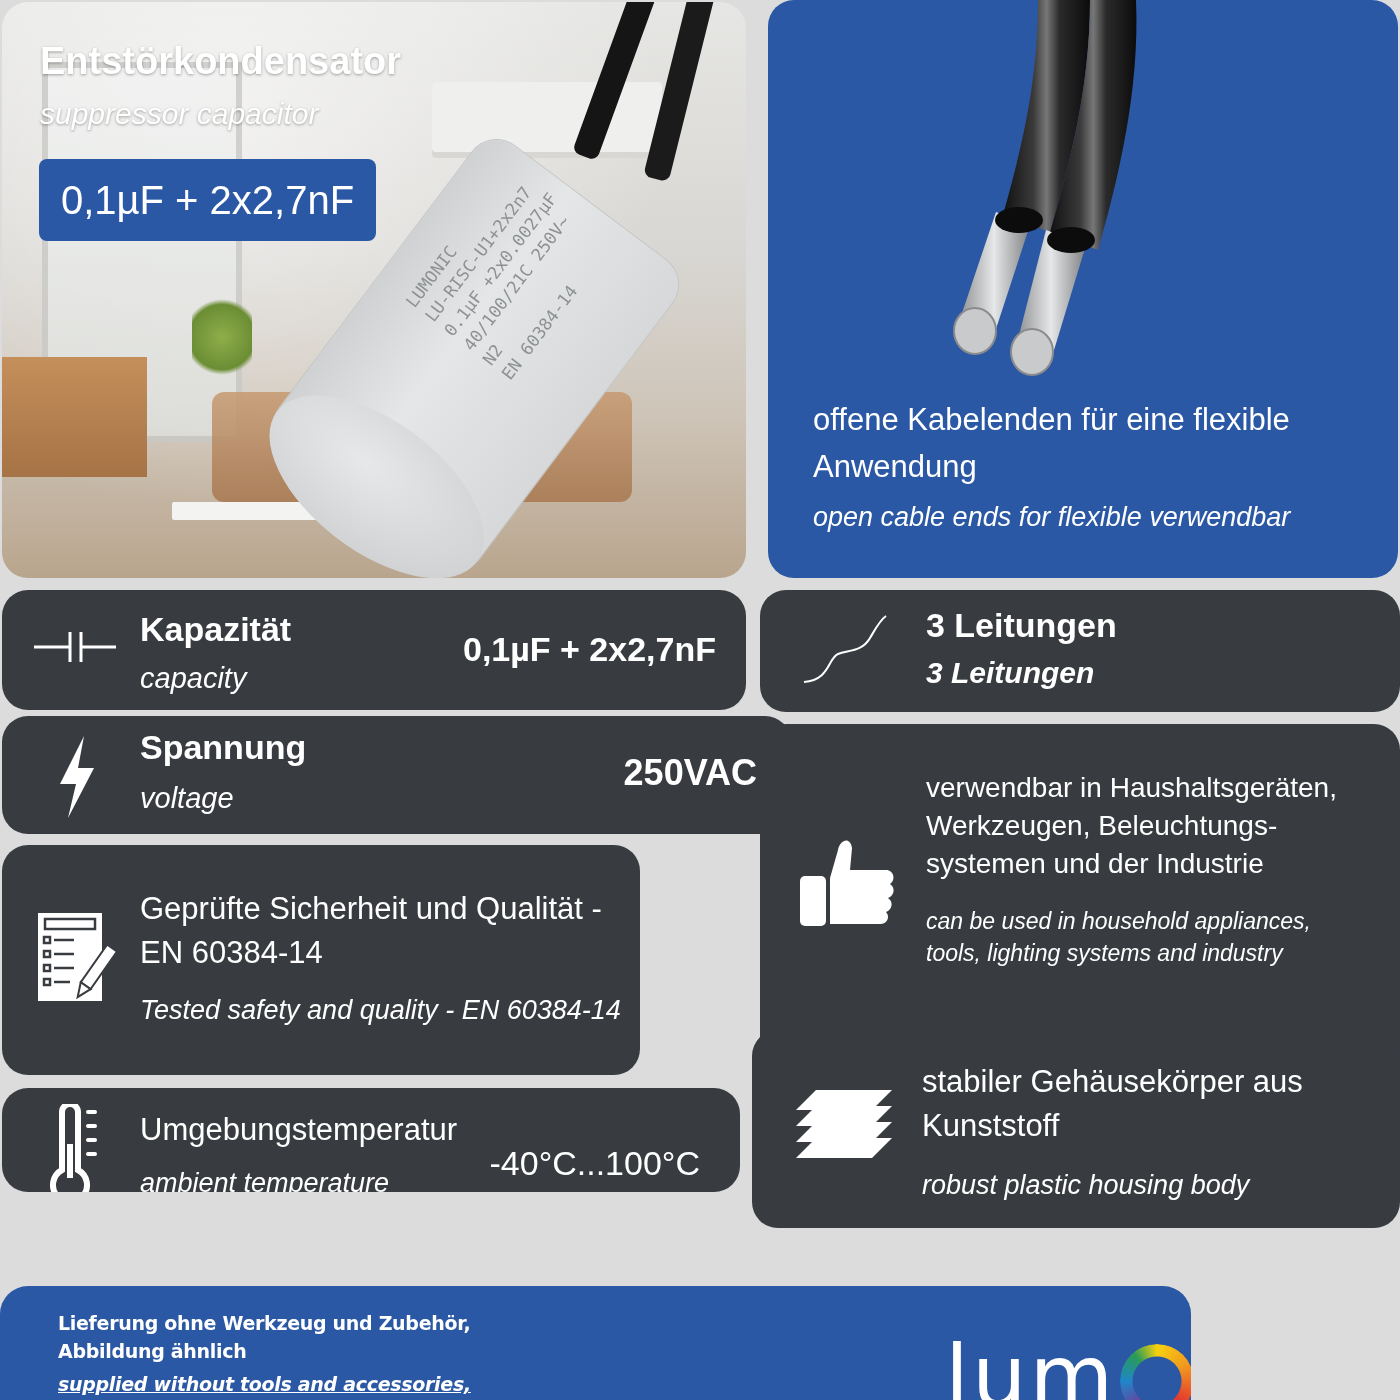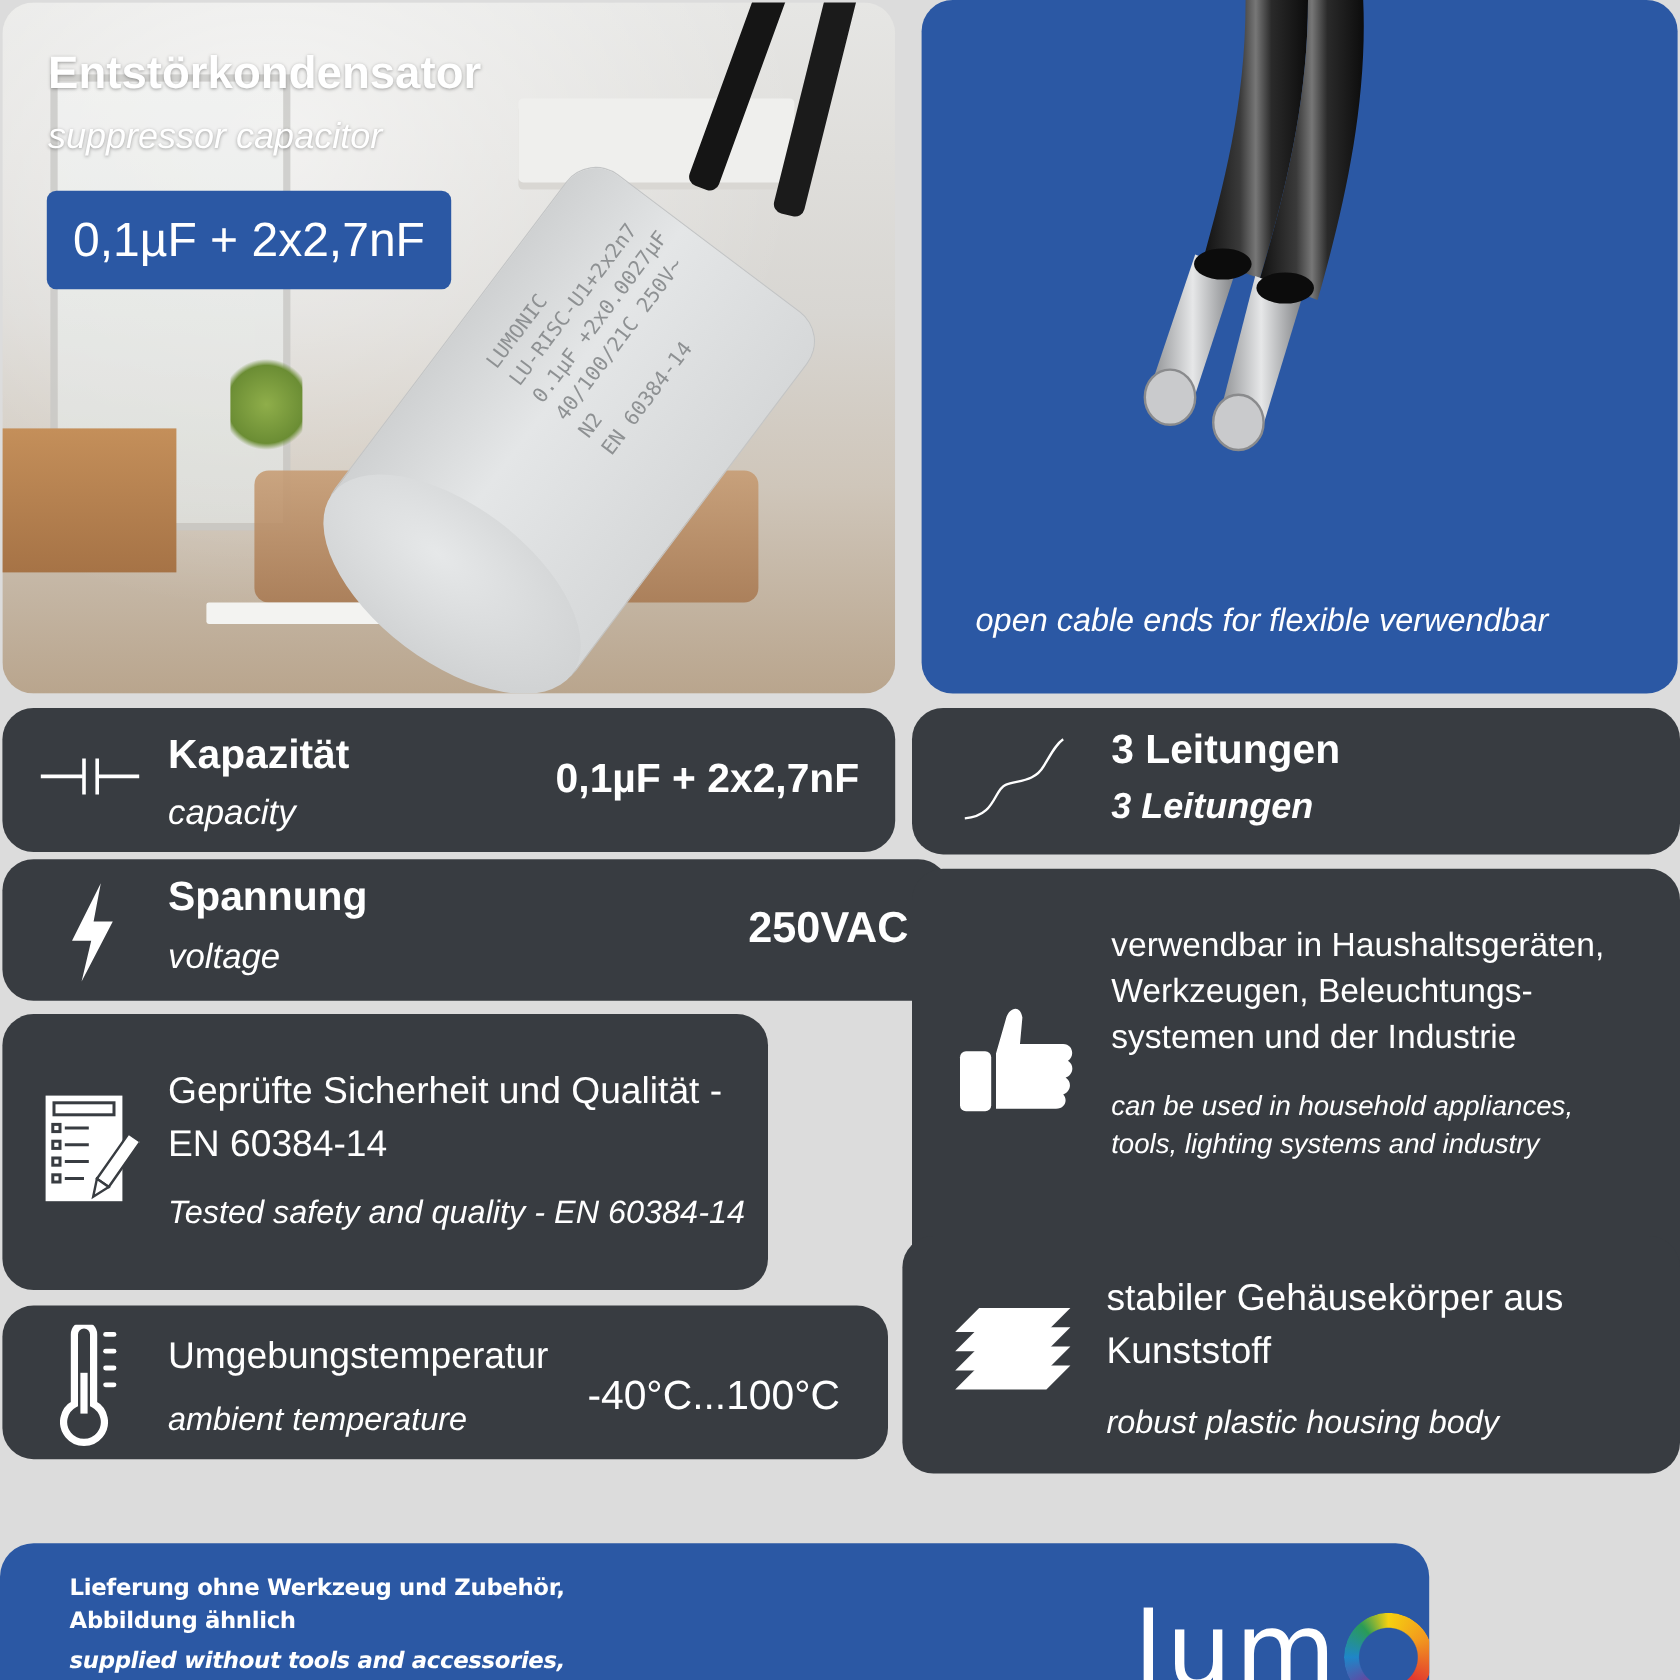--- a/index.html
+++ b/index.html
@@ -59,30 +59,30 @@
   
   .card .icon { position: absolute; }
   .card .label { position: absolute; font-family: "Liberation Sans", sans-serif; }
   .card .label-bold { font-weight: bold; }
   .card .label-it { font-style: italic; }
   .card .value { position: absolute; font-family: "Liberation Sans", sans-serif; font-weight: bold; text-align: right; }
 
   #card-capacity { left: 2px; top: 590px; width: 744px; height: 120px; }
   #card-voltage  { left: 2px; top: 716px; width: 789px; height: 118px; }
   #card-safety   { left: 2px; top: 845px; width: 638px; height: 230px; }
-  #card-temp     { left: 2px; top: 1088px; width: 738px; height: 128px; text-decoration: underline; }
+  #card-temp     { left: 2px; top: 1088px; width: 738px; height: 104px; text-decoration: underline; }
   #card-leads    { left: 760px; top: 590px; width: 640px; height: 122px; }
   #card-usage    { left: 760px; top: 724px; width: 640px; height: 372px; }
   #card-housing  { left: 752px; top: 1030px; width: 648px; height: 198px; }
 
   
   #footer { left: 0; top: 1238px; width: 1191px; height: 162px; border-radius: 28px 28px 0 0; margin-top: 48px; }
   #footer .line { position: absolute; left: 58px; font-size: 19px; font-weight: bold;
     font-family: "DejaVu Sans", sans-serif; letter-spacing: -0.3px; }
-  #footer .line.it { font-style: italic; }
+  #footer .line.it { font-style: italic; text-decoration: underline; }
   #footer .logo { position: absolute; left: 945px; top: 40px; height: 100px; display: flex; align-items: center;
     font-family: "DejaVu Sans", sans-serif; font-size: 86px; letter-spacing: 3px; color: #fff; }
   #footer .logo .ring { width: 74px; height: 74px; border-radius: 50%; margin: 10px 4px 0 4px;
     background: conic-gradient(#f6d10f 0deg,#f29a1e 60deg,#e33a2f 130deg,#c8325f 180deg,#5a4fa6 230deg,#1f86c8 270deg,#2a9b57 320deg,#f6d10f 360deg);
     -webkit-mask: radial-gradient(circle, transparent 24px, #000 25px);
             mask: radial-gradient(circle, transparent 24px, #000 25px); }
 </style>
 </head>
 <body>
 
@@ -129,20 +129,21 @@
     </defs>
     <path d="M270 0 C 270 90, 250 160, 235 215 L 282 232 C 300 170, 322 90, 322 0 Z" fill="url(#jacket)"></path>
     <path d="M322 0 C 322 90, 300 170, 282 232 L 330 250 C 350 180, 372 90, 368 0 Z" fill="url(#jacket)"></path>
     <path d="M228 212 L 190 325 L 225 338 L 262 225 Z" fill="url(#strand)"></path>
     <ellipse cx="207" cy="331" rx="21" ry="23" fill="#c9cacc" stroke="#8a8b8d" stroke-width="2"></ellipse>
     <path d="M278 230 L 248 347 L 283 360 L 318 245 Z" fill="url(#strand)"></path>
     <ellipse cx="264" cy="352" rx="21" ry="23" fill="#c9cacc" stroke="#8a8b8d" stroke-width="2"></ellipse>
     <ellipse cx="251" cy="220" rx="24" ry="13" fill="#0c0c0c"></ellipse>
     <ellipse cx="303" cy="240" rx="24" ry="13" fill="#0c0c0c"></ellipse>
   </svg>
+  <div class="de">offene Kabelenden für eine flexible Anwendung</div>
   <div class="en">open cable ends for flexible verwendbar</div>
 </div>
 
 <div id="card-capacity" class="panel dark card">
   <svg class="icon" style="left:30px;top:40px" width="86" height="34" viewBox="0 0 86 34">
     <line x1="2" y1="17" x2="37" y2="17" stroke="#fff" stroke-width="3"></line>
     <line x1="38" y1="2" x2="38" y2="32" stroke="#fff" stroke-width="3"></line>
     <line x1="49" y1="2" x2="49" y2="32" stroke="#fff" stroke-width="3"></line>
     <line x1="50" y1="17" x2="84" y2="17" stroke="#fff" stroke-width="3"></line>
   </svg>

